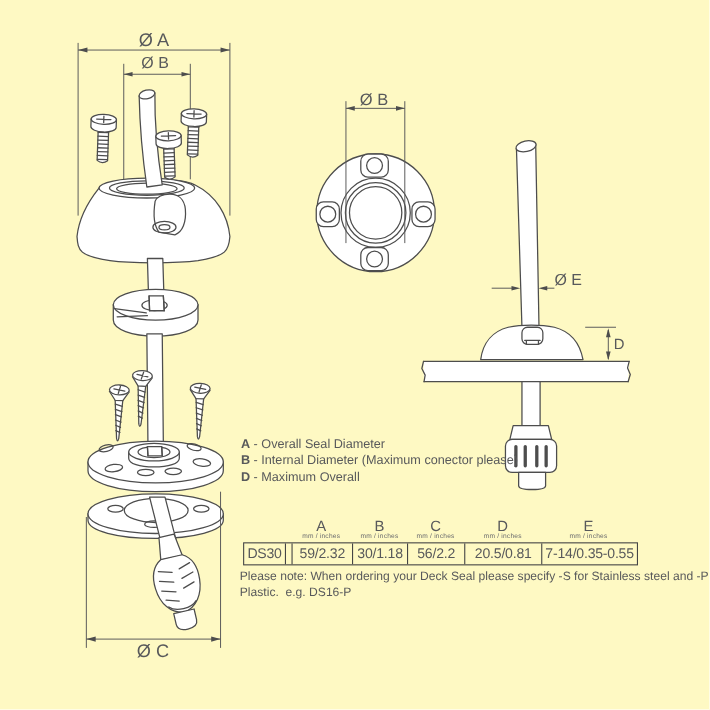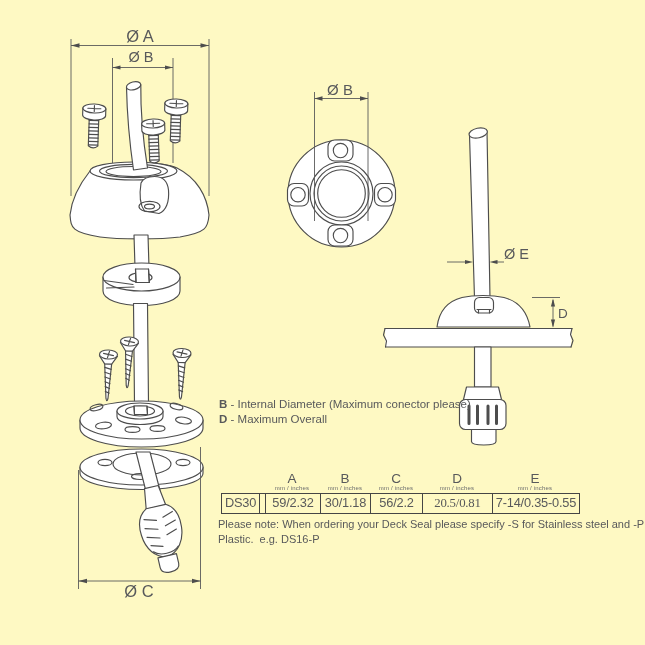--- a/index.html
+++ b/index.html
@@ -22,21 +22,21 @@
   .thead-row .hcell{box-sizing:border-box;text-align:center;}
   .hcell .col-letter{font-size:13.5px;line-height:13px;}
   .hcell .col-unit{font-size:6px;line-height:7px;letter-spacing:0.2px;color:#6a6b6d;}
   .tbody-row{display:flex;border:1.6px solid #454545;height:19px;}
   .tbody-row .cell{box-sizing:border-box;font-size:12.8px;line-height:18px;text-align:center;
                    letter-spacing:-0.2px;white-space:nowrap;overflow:hidden;}
   .cell.c0{width:38px;border-right:1.3px solid #454545;margin-right:5px;}
   .cell.c1{width:56px;border-left:1.3px solid #454545;border-right:1.3px solid #454545;}
   .cell.c2{width:50px;border-right:1.3px solid #454545;}
   .cell.c3{width:52px;border-right:1.3px solid #454545;}
-  .cell.c4{width:70px;border-right:1.3px solid #454545;font-family:Liberation Serif, serif;}
+  .cell.c4{width:70px;border-right:1.3px solid #454545;}
   .cell.c5{width:86px;}
   .h0{width:43px;}
   .h1{width:56px;}
   .h2{width:50px;}
   .h3{width:52px;}
   .h4{width:70px;}
   .h5{width:86px;}
 
   .note{position:absolute;left:218px;top:517px;color:#58595b;font-size:11px;line-height:14.5px;white-space:nowrap;}
 </style>
@@ -249,20 +249,21 @@
       <line class="thin" x1="532" y1="297.5" x2="560" y2="297.5"></line>
       <line class="thin" x1="553" y1="300" x2="553" y2="326.5"></line>
       <polygon class="arrow" points="553,298.5 550.9,306.5 555.1,306.5"></polygon>
       <polygon class="arrow" points="553,327.5 550.9,319.5 555.1,319.5"></polygon>
       <text class="dlabel" x="558" y="317.5" text-anchor="start" font-size="13.5">D</text>
     </g>
   </g>
 </svg>
 
 <div class="legend">
+  <div class="legend-row"><b>A</b><span> - </span><span>Overall Seal Diameter</span></div>
   <div class="legend-row"><b>B</b><span> - </span><span>Internal Diameter (Maximum conector please)</span></div>
   <div class="legend-row"><b>D</b><span> - </span><span>Maximum Overall</span></div>
 </div>
 
 <div class="spec-table">
   <div class="thead-row">
     <div class="hcell h0"></div>
     <div class="hcell h1">
       <div class="col-letter">A</div>
       <div class="col-unit">mm / inches</div>

